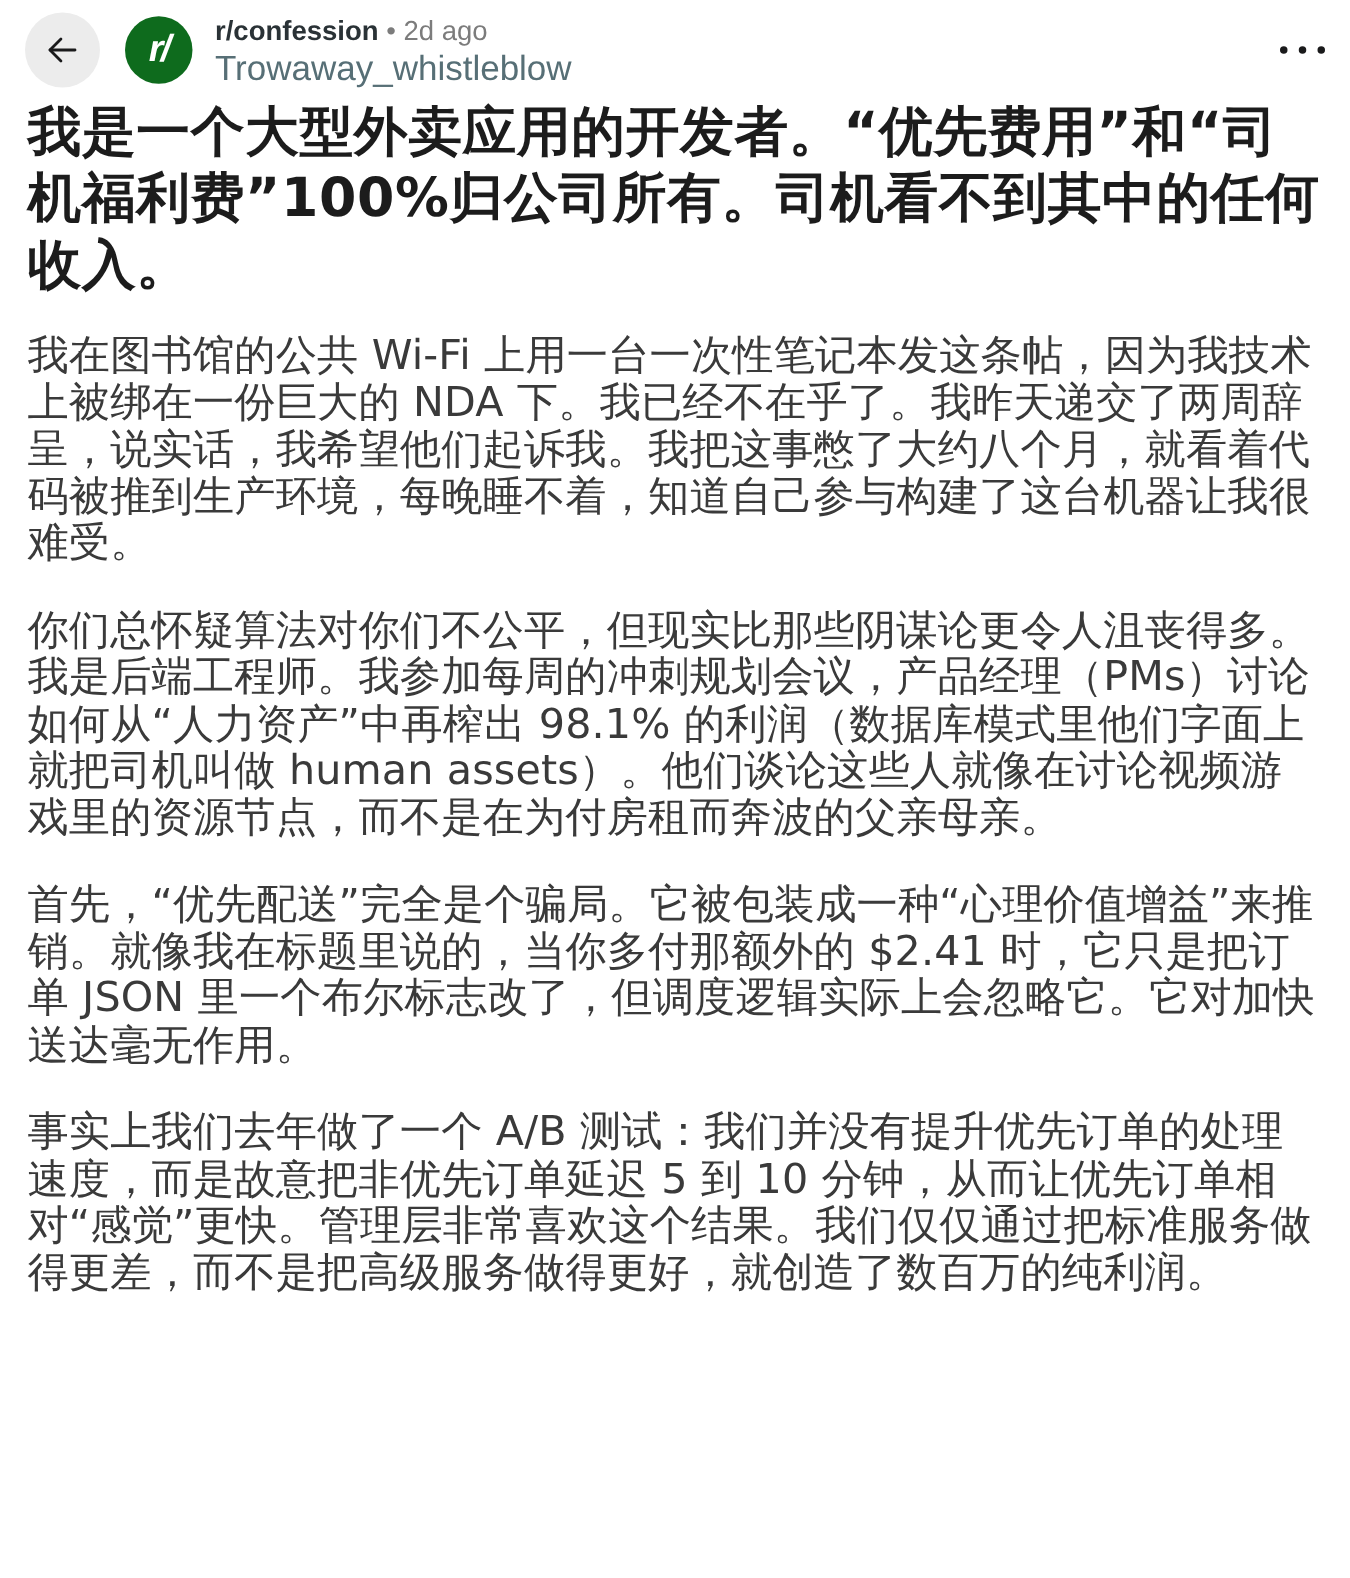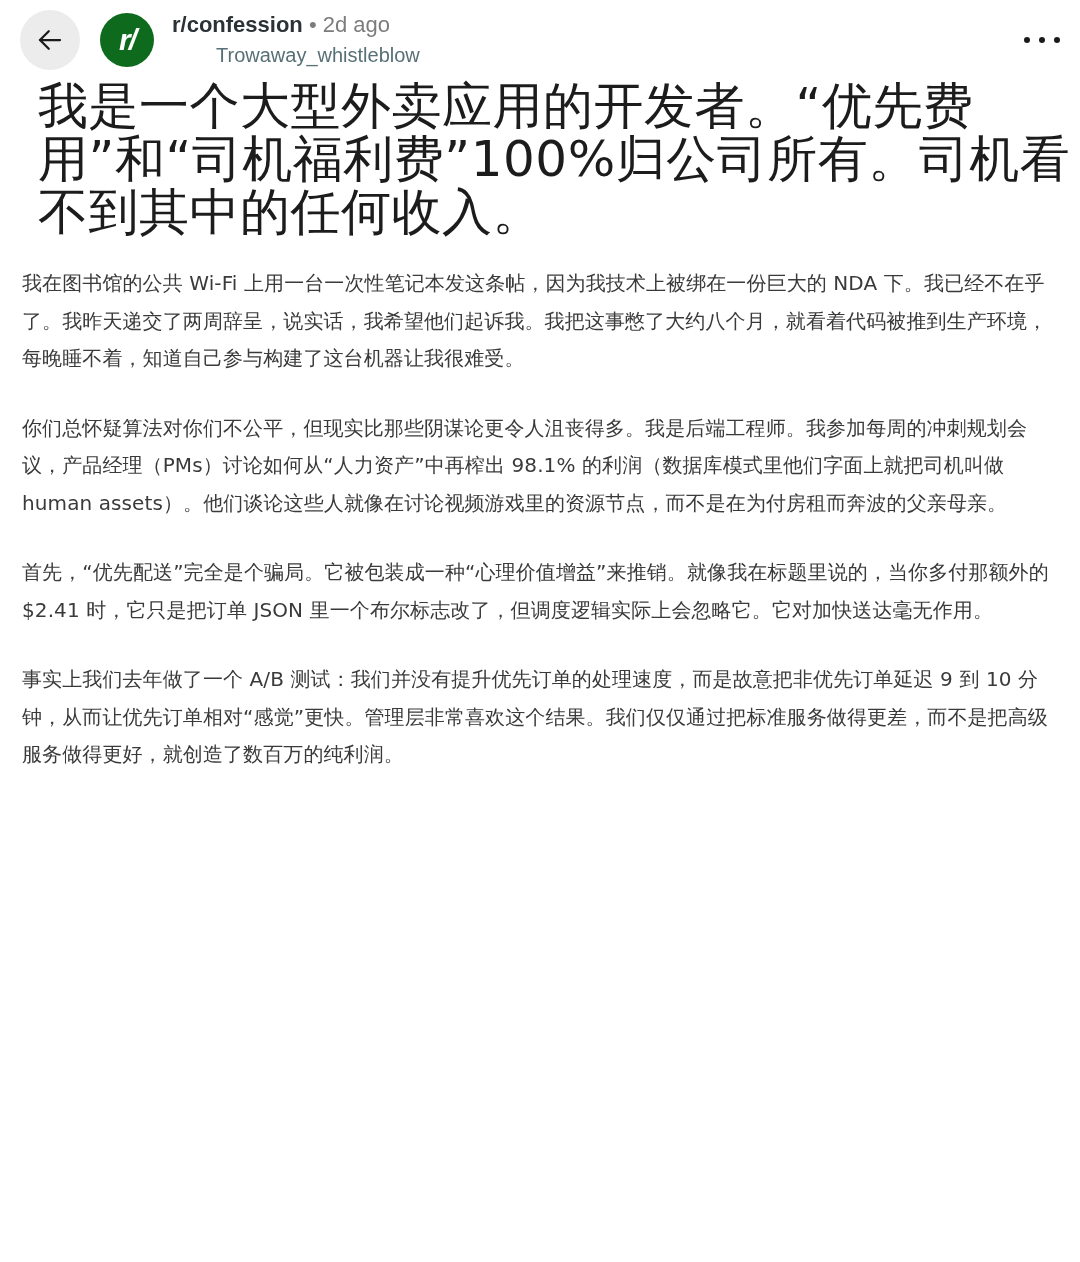--- a/index.html
+++ b/index.html
@@ -61,60 +61,59 @@
     }
     .subreddit {
       font-weight: bold;
       color: #2a3236;
     }
     .dot-sep, .time-ago {
       color: #7c7c7c;
     }
     .username {
       font-family: "Liberation Sans", sans-serif;
-      font-size: 20px;
+      font-size: 28px;
       line-height: 30px;
       color: #576f76;
       white-space: nowrap;
-      margin-left: 44px;
     }
     .more-button {
       position: absolute;
       left: 1024px; top: 28px;
       width: 36px; height: 24px;
       display: flex;
       align-items: center;
       justify-content: space-between;
       cursor: pointer;
     }
     .more-button span {
       width: 6px; height: 6px;
       background: #1a1a1b;
       border-radius: 50%;
       display: block;
     }
     .title {
       position: absolute;
-      left: 38px; top: 80px;
+      left: 22px; top: 80px;
       width: 1040px;
       margin: 0;
-      font-size: 50px;
+      font-size: 43px;
       line-height: 53px;
-      font-weight: normal;
+      font-weight: bold;
       color: #1c1c1c;
       letter-spacing: 0.5px;
     }
     .body {
       position: absolute;
       left: 22px; top: 265px;
       width: 1036px;
     }
     .body p {
       margin: 0 0 32px 0;
-      font-size: 20px;
+      font-size: 33px;
       line-height: 37.5px;
       color: #3a3a3a;
       letter-spacing: 0.1px;
     }
   </style>
 </head>
 <body>
 
 <div class="header">
   <div class="back-button">
@@ -141,14 +140,14 @@
     <span></span>
   </div>
 </div>
 
 <h1 class="title">我是一个大型外卖应用的开发者。“优先费用”和“司机福利费”100%归公司所有。司机看不到其中的任何收入。</h1>
 
 <div class="body">
   <p>我在图书馆的公共 Wi-Fi 上用一台一次性笔记本发这条帖，因为我技术上被绑在一份巨大的 NDA 下。我已经不在乎了。我昨天递交了两周辞呈，说实话，我希望他们起诉我。我把这事憋了大约八个月，就看着代码被推到生产环境，每晚睡不着，知道自己参与构建了这台机器让我很难受。</p>
   <p>你们总怀疑算法对你们不公平，但现实比那些阴谋论更令人沮丧得多。我是后端工程师。我参加每周的冲刺规划会议，产品经理（PMs）讨论如何从“人力资产”中再榨出 98.1% 的利润（数据库模式里他们字面上就把司机叫做 human assets）。他们谈论这些人就像在讨论视频游戏里的资源节点，而不是在为付房租而奔波的父亲母亲。</p>
   <p>首先，“优先配送”完全是个骗局。它被包装成一种“心理价值增益”来推销。就像我在标题里说的，当你多付那额外的 $2.41 时，它只是把订单 JSON 里一个布尔标志改了，但调度逻辑实际上会忽略它。它对加快送达毫无作用。</p>
-  <p>事实上我们去年做了一个 A/B 测试：我们并没有提升优先订单的处理速度，而是故意把非优先订单延迟 9 到 10 分钟，从而让优先订单相对“感觉”更快。管理层非常喜欢这个结果。我们仅仅通过把标准服务做得更差，而不是把高级服务做得更好，就创造了数百万的纯利润。</p>
+  <p>事实上我们去年做了一个 A/B 测试：我们并没有提升优先订单的处理速度，而是故意把非优先订单延迟 5 到 10 分钟，从而让优先订单相对“感觉”更快。管理层非常喜欢这个结果。我们仅仅通过把标准服务做得更差，而不是把高级服务做得更好，就创造了数百万的纯利润。</p>
 </div>
 
 </body></html>

